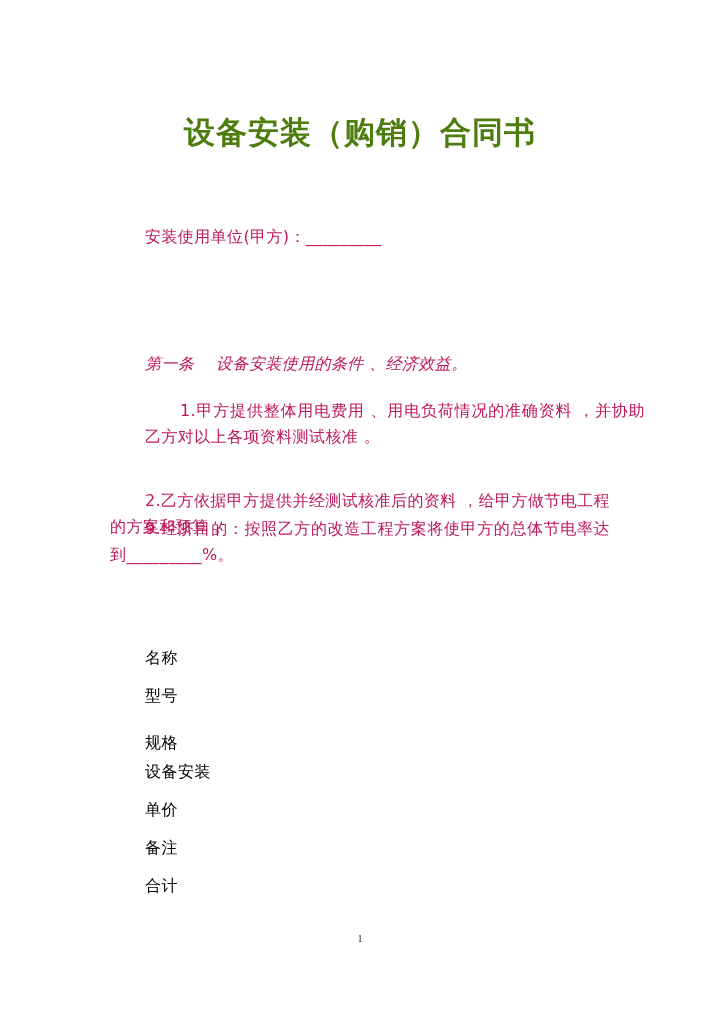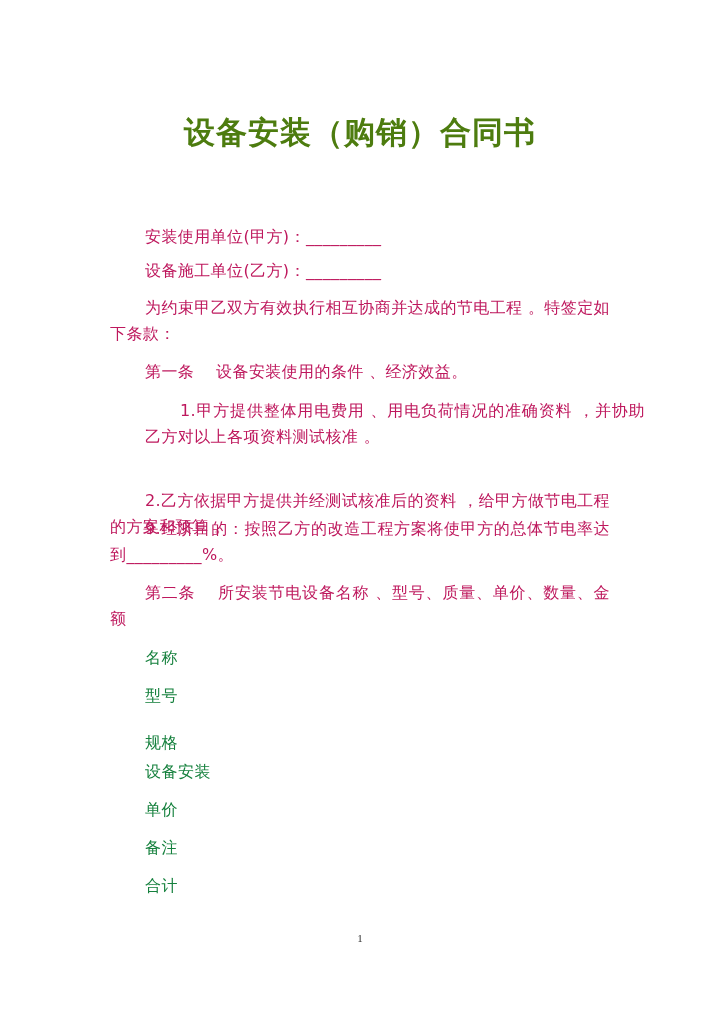--- a/index.html
+++ b/index.html
@@ -43,21 +43,21 @@
       letter-spacing: 0.4px;
     }
     .indent {
       text-indent: 35px;
     }
     .item {
       position: absolute;
       left: 145px;
       font-size: 16px;
       line-height: 26px;
-      color: #15803d;
+      color: #000000;
       letter-spacing: 0.5px;
     }
     .justify {
       text-align: justify;
     }
     .page-number {
       position: absolute;
       top: 932px;
       left: 0;
       width: 720px;
@@ -69,33 +69,30 @@
   </style>
 </head>
 <body>
 
 <div class="page">
 
   <div class="title">设备安装（购销）合同书</div>
 
   <div class="line indent" style="top:224px;">安装使用单位(甲方)：_________</div>
 
-  <div class="line indent" style="top:258px;">设备施工单位(乙方)：_________</div>
 
-  <div class="line indent justify" style="top:295px;">为约束甲乙双方有效执行相互协商并达成的节电工程 。特签定如下条款：</div>
 
-  <div class="line indent" style="top:359px;">第一条　 设备安装使用的条件 、经济效益。</div>
+  <div class="line indent" style="top:351px;font-style:italic;">第一条　 设备安装使用的条件 、经济效益。</div>
 
   <div class="line indent justify" style="top:398px;margin-left:35px;">1.甲方提供整体用电费用 、用电负荷情况的准确资料 ，并协助乙方对以上各项资料测试核准 。</div>
 
   <div class="line indent justify" style="top:457px;margin-top:31px;">2.乙方依据甲方提供并经测试核准后的资料 ，给甲方做节电工程的方案和预算 。</div>
 
   <div class="line indent justify" style="top:516px;">9.经济目的：按照乙方的改造工程方案将使甲方的总体节电率达到_________%。</div>
 
-  <div class="line indent justify" style="top:580px;">第二条　 所安装节电设备名称 、型号、质量、单价、数量、金额</div>
 
   <div class="item" style="top:645px;">名称</div>
   <div class="item" style="top:683px;">型号</div>
   <div class="item" style="top:730px;">规格</div>
   <div class="item" style="top:759px;">设备安装</div>
   <div class="item" style="top:797px;">单价</div>
   <div class="item" style="top:835px;">备注</div>
   <div class="item" style="top:873px;">合计</div>
 
   <div class="page-number">1</div>

